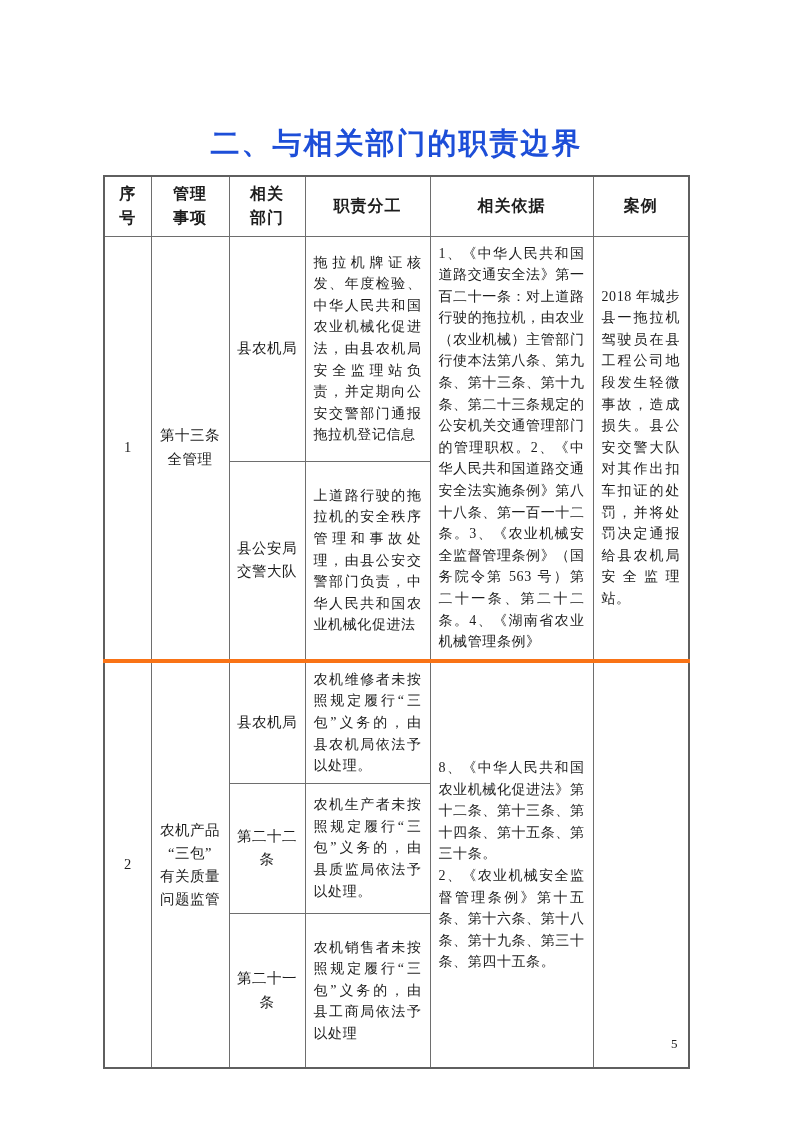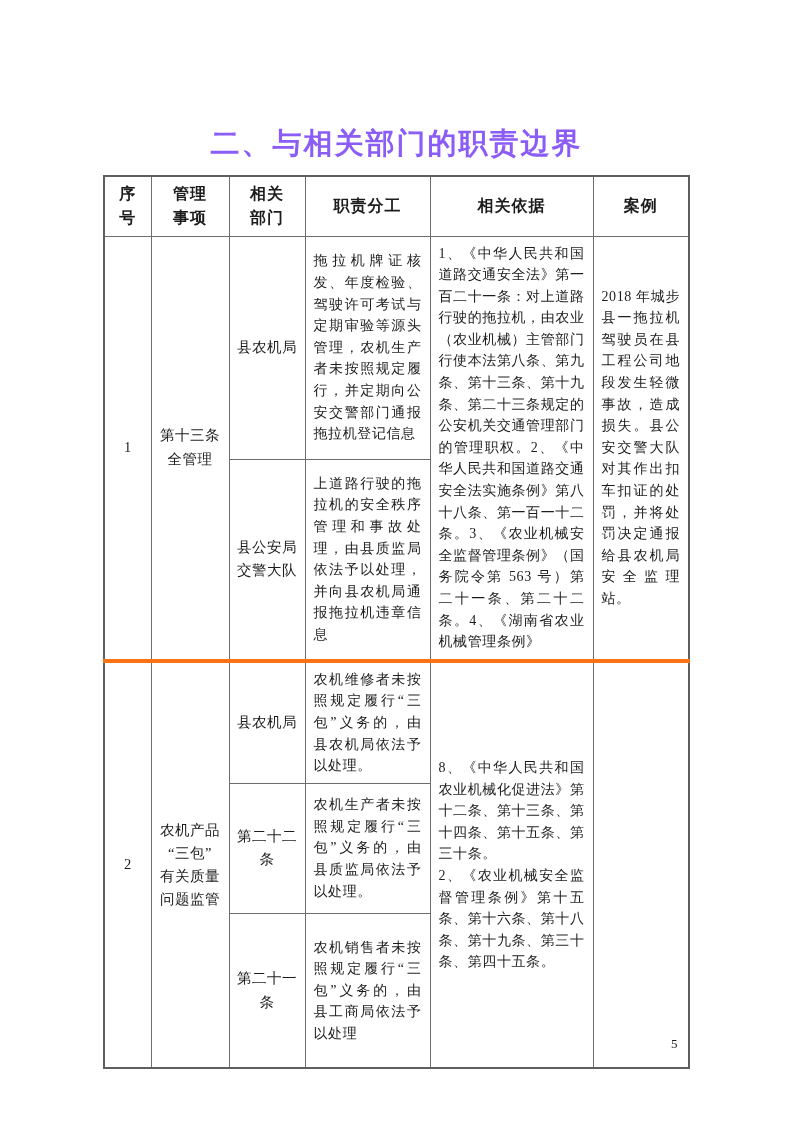--- a/index.html
+++ b/index.html
@@ -17,21 +17,21 @@
   .doc-title {
     position: absolute;
     top: 124px;
     left: 0;
     width: 100%;
     text-align: center;
     font-family: "Liberation Sans", sans-serif;
     font-weight: bold;
     font-size: 29px;
     letter-spacing: 2px;
-    color: #8b5cf6;
+    color: #1d4ed8;
     white-space: nowrap;
   }
   table.resp-table {
     position: absolute;
     left: 103px;
     top: 175px;
     width: 585px;
     border-collapse: collapse;
     table-layout: fixed;
     border: 2px solid #5f5f5f;
@@ -105,28 +105,28 @@
         <th>相关依据</th>
         <th>案例</th>
       </tr>
     </thead>
     <tbody>
       <tr style="height:203px">
         <td class="cell-center" rowspan="2">1</td>
         <td class="cell-center pre" rowspan="2">第十三条
 全管理</td>
         <td class="cell-center pre">县农机局</td>
-        <td class="cell-text">拖拉机牌证核发、年度检验、驾驶许可考试与定期审验等源头管理，农机生产者未按照规定履行，并定期向公安交警部门通报拖拉机登记信息</td>
+        <td class="cell-text">拖拉机牌证核发、年度检验、中华人民共和国农业机械化促进法，由县农机局安全监理站负责，并定期向公安交警部门通报拖拉机登记信息</td>
         <td class="cell-text" rowspan="2">1、《中华人民共和国道路交通安全法》第一百二十一条：对上道路行驶的拖拉机，由农业（农业机械）主管部门行使本法第八条、第九条、第十三条、第十九条、第二十三条规定的公安机关交通管理部门的管理职权。2、《中华人民共和国道路交通安全法实施条例》第八十八条、第一百一十二条。3、《农业机械安全监督管理条例》（国务院令第 563 号）第二十一条、第二十二条。4、《湖南省农业机械管理条例》</td>
         <td class="cell-text" rowspan="2">2018 年城步县一拖拉机驾驶员在县工程公司地段发生轻微事故，造成损失。县公安交警大队对其作出扣车扣证的处罚，并将处罚决定通报给县农机局安全监理站。</td>
       </tr>
       <tr style="height:183px">
         <td class="cell-center pre">县公安局
 交警大队</td>
-        <td class="cell-text">上道路行驶的拖拉机的安全秩序管理和事故处理，由县质监局依法予以处理，并向县农机局通报拖拉机违章信息</td>
+        <td class="cell-text">上道路行驶的拖拉机的安全秩序管理和事故处理，由县公安交警部门负责，中华人民共和国农业机械化促进法</td>
       </tr>
       <tr class="thick-top" style="height:111px">
         <td class="cell-center" rowspan="3">2</td>
         <td class="cell-center pre" rowspan="3">农机产品
 “三包”
 有关质量
 问题监管</td>
         <td class="cell-center pre">县农机局</td>
         <td class="cell-text">农机维修者未按照规定履行“三包”义务的，由县农机局依法予以处理。</td>
         <td class="cell-text" rowspan="3">8、《中华人民共和国农业机械化促进法》第十二条、第十三条、第十四条、第十五条、第三十条。

